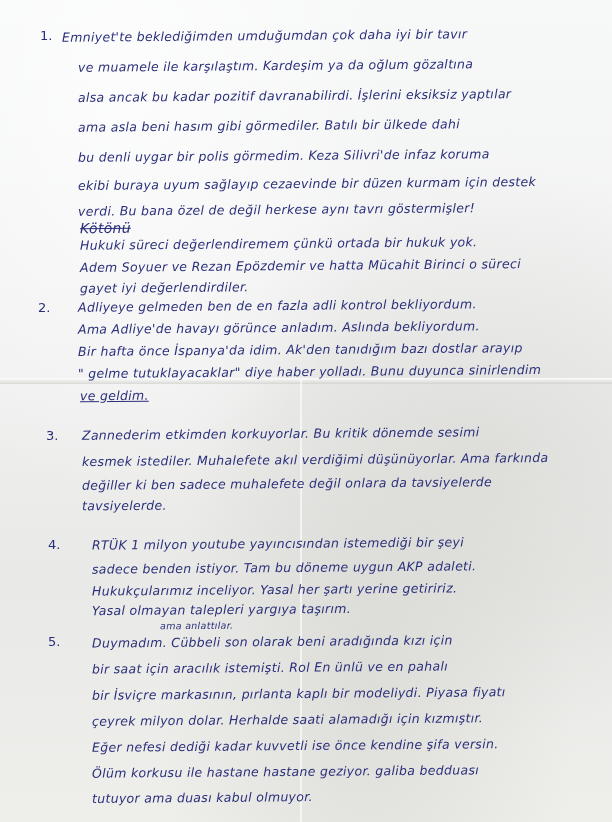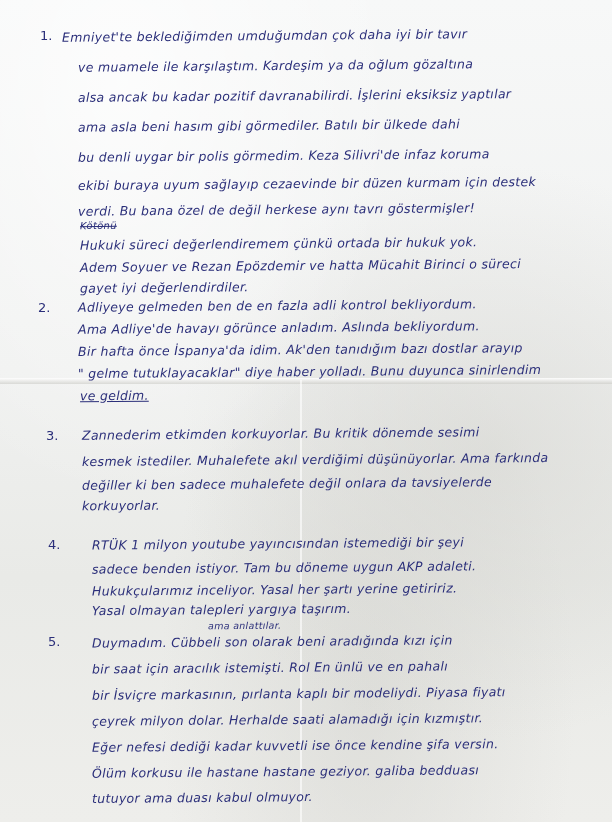--- a/index.html
+++ b/index.html
@@ -48,21 +48,21 @@
       position: absolute;
       color: #2b2f7a;
       font-family: "DejaVu Sans", sans-serif;
       font-size: 13px;
     }
     .small {
       font-size: 9.5px;
     }
     .strike {
       text-decoration: line-through;
-      font-size: 10px;
+      font-size: 14px;
     }
   </style>
 </head>
 <body>
 
 <div class="paper"></div>
 <div class="fold-h" style="top:378px;"></div>
 <div class="fold-v" style="left:300px;"></div>
 
 <div class="num" style="left:40px; top:28px;">1.</div>
@@ -82,29 +82,29 @@
 <div class="line" style="left:78px; top:298px;">Adliyeye gelmeden ben de en fazla adli kontrol bekliyordum.</div>
 <div class="line" style="left:78px; top:320px;">Ama Adliye'de havayı görünce anladım. Aslında bekliyordum.</div>
 <div class="line" style="left:78px; top:342px;">Bir hafta önce İspanya'da idim. Ak'den tanıdığım bazı dostlar arayıp</div>
 <div class="line" style="left:78px; top:364px;">" gelme tutuklayacaklar" diye haber yolladı. Bunu duyunca sinirlendim</div>
 <div class="line" style="left:80px; top:388px;text-decoration:underline;">ve geldim.</div>
 
 <div class="num" style="left:46px; top:428px;">3.</div>
 <div class="line" style="left:82px; top:426px;">Zannederim etkimden korkuyorlar. Bu kritik dönemde sesimi</div>
 <div class="line" style="left:82px; top:452px;">kesmek istediler. Muhalefete akıl verdiğimi düşünüyorlar. Ama farkında</div>
 <div class="line" style="left:82px; top:476px;">değiller ki ben sadece muhalefete değil onlara da tavsiyelerde</div>
-<div class="line" style="left:82px; top:498px;">korkuyorlar.</div>
+<div class="line" style="left:82px; top:498px;">tavsiyelerde.</div>
 
 <div class="num" style="left:48px; top:537px;">4.</div>
 <div class="line" style="left:92px; top:536px;">RTÜK 1 milyon youtube yayıncısından istemediği bir şeyi</div>
 <div class="line" style="left:92px; top:560px;">sadece benden istiyor. Tam bu döneme uygun AKP adaleti.</div>
 <div class="line" style="left:92px; top:582px;">Hukukçularımız inceliyor. Yasal her şartı yerine getiririz.</div>
 <div class="line" style="left:92px; top:602px;">Yasal olmayan talepleri yargıya taşırım.</div>
 
-<div class="line small" style="left:160px; top:620px;margin-left:48px;">ama anlattılar.</div>
+<div class="line small" style="left:160px; top:620px;">ama anlattılar.</div>
 <div class="num" style="left:48px; top:634px;">5.</div>
 <div class="line" style="left:92px; top:634px;">Duymadım. Cübbeli son olarak beni aradığında kızı için</div>
 <div class="line" style="left:92px; top:660px;">bir saat için aracılık istemişti. Rol En ünlü ve en pahalı</div>
 <div class="line" style="left:92px; top:686px;">bir İsviçre markasının, pırlanta kaplı bir modeliydi. Piyasa fiyatı</div>
 <div class="line" style="left:92px; top:712px;">çeyrek milyon dolar. Herhalde saati alamadığı için kızmıştır.</div>
 <div class="line" style="left:92px; top:738px;">Eğer nefesi dediği kadar kuvvetli ise önce kendine şifa versin.</div>
 <div class="line" style="left:92px; top:764px;">Ölüm korkusu ile hastane hastane geziyor. galiba bedduası</div>
 <div class="line" style="left:92px; top:790px;">tutuyor ama duası kabul olmuyor.</div>
 
 </body></html>

